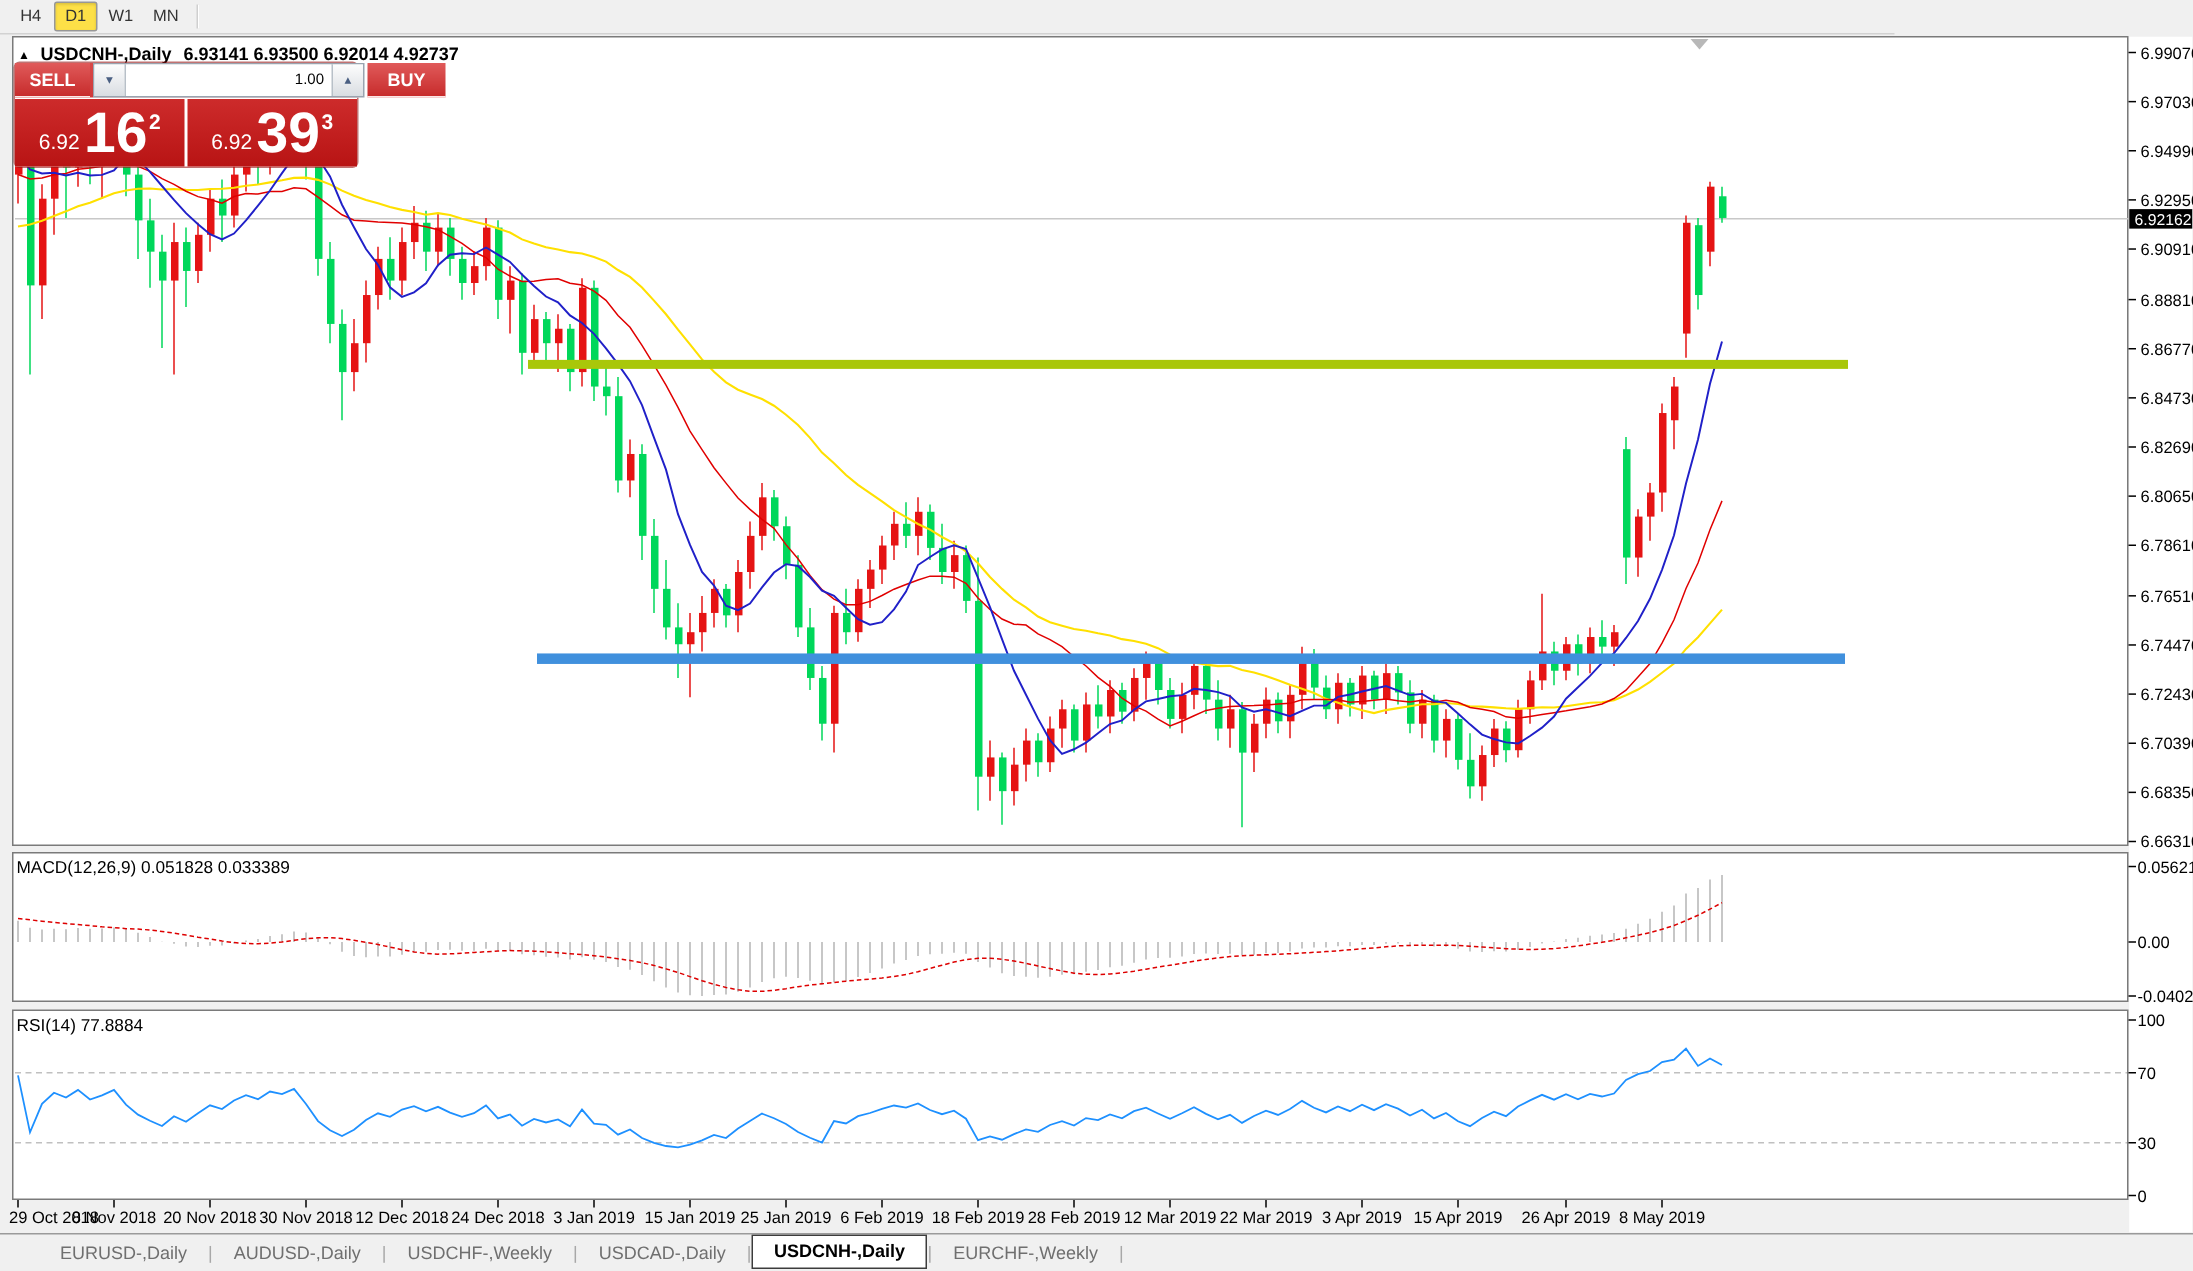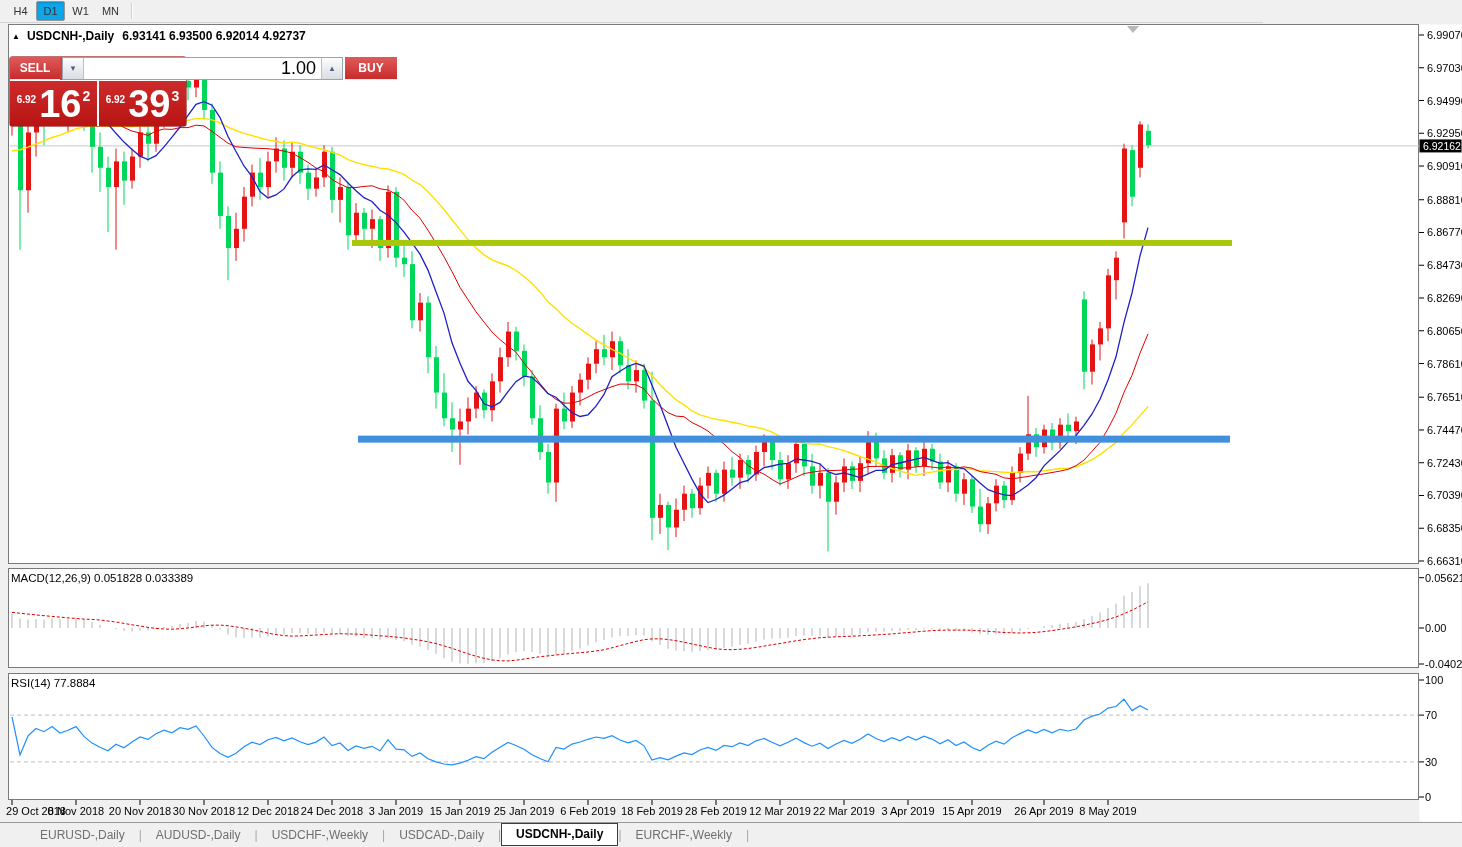--- a/index.html
+++ b/index.html
@@ -1,37 +1,37 @@
 <!DOCTYPE html>
 <html><head>
 <meta charset="utf-8">
 <style>
   html,body{margin:0;padding:0;background:#e9e9e9;font-family:"Liberation Sans",sans-serif;}
   #app{position:relative;width:1462px;height:847px;background:#f0f0f0;overflow:hidden;}
   
   #toolbar{position:absolute;left:0;top:0;width:1263px;height:23px;background:#f0f0f0;border-bottom:1px solid #d2d2d2;display:flex;align-items:center;padding-left:6px;box-sizing:border-box;}
   .tf-btn{width:27px;height:18px;line-height:18px;text-align:center;font-size:11px;color:#333;margin-right:1px;border:1px solid transparent;border-radius:2px;cursor:default;}
-  .tf-btn.active{background:#0ea5e9;border:1px solid #979797;box-shadow:inset 0 1px 2px rgba(0,0,0,.15);}
+  .tf-btn.active{background:#fde047;border:1px solid #979797;box-shadow:inset 0 1px 2px rgba(0,0,0,.15);}
   .tb-sep{width:1px;height:16px;background:#cfcfcf;border-right:1px solid #fff;margin:0 5px;}
   
   #chart-title{position:absolute;left:12px;top:29px;font-size:12px;font-weight:700;color:#000;z-index:5;}
   #chart-title .tri{font-size:8px;margin-right:7px;vertical-align:1px;}
   #chart-title .ohlc{font-weight:600;margin-left:8px;}
   
-  #trade-panel{position:absolute;left:10px;top:57px;width:176px;z-index:6;background:linear-gradient(#d84848,#bd1d1d);border-radius:3px;box-shadow:0 0 0 1px rgba(150,20,20,.6);}
+  #trade-panel{position:absolute;left:10px;top:42px;width:228px;z-index:6;background:linear-gradient(#d84848,#bd1d1d);border-radius:3px;box-shadow:0 0 0 1px rgba(150,20,20,.6);}
   .tp-row1{display:flex;height:23px;align-items:stretch;}
   .btn-trade{flex:0 0 50px;color:#fff;font-size:12px;font-weight:600;text-align:center;line-height:22px;background:linear-gradient(#e05a5a,#c72c2c);border-bottom:1px solid rgba(255,255,255,.85);}
   #buy-btn{flex:0 0 52px;}
   .spin-group{flex:1;display:flex;margin:0 2px;border:1px solid #9aa4b0;background:#fff;height:23px;box-sizing:border-box;}
   .spin-btn{width:20px;background:linear-gradient(#fdfdfd,#d9dde2);border-right:1px solid #b8c0c8;color:#4a5f82;font-size:9px;text-align:center;line-height:21px;}
   .spin-btn.up{border-right:none;border-left:1px solid #b8c0c8;}
-  .vol-input{flex:1;border:none;outline:none;font-size:18px;text-align:right;padding:0 5px 0 0;color:#000;font-family:"Liberation Sans",sans-serif;min-width:0;}
+  .vol-input{flex:1;border:none;outline:none;font-size:10px;text-align:right;padding:0 5px 0 0;color:#000;font-family:"Liberation Sans",sans-serif;min-width:0;}
   .tp-row2{display:flex;gap:2px;background:#fff;padding-top:1px;}
   .quote-box{flex:1;height:41px;background:linear-gradient(#cd2b2b,#b81414);display:flex;align-items:flex-end;justify-content:center;color:#fff;padding-bottom:4px;}
-  .q-small{font-size:10px;font-weight:700;margin:0 3px 17px 0;}
+  .q-small{font-size:14px;font-weight:400;margin:0 3px 5px 0;}
   .q-big{font-size:38px;font-weight:700;line-height:0.92;}
   .q-sup{font-size:14px;font-weight:700;margin:0 0 18px 1px;}
   
   #tabbar{position:absolute;left:0;top:822px;width:1462px;height:25px;background:#f0f0f0;border-top:1px solid #9a9a9a;display:flex;align-items:center;padding-left:26px;box-sizing:border-box;font-size:12px;}
   .tab{color:#6f6f6f;padding:0 14px;height:22px;line-height:22px;cursor:default;white-space:nowrap;}
   .tab.active{background:#fff;border:1px solid #3c3c3c;color:#000;font-weight:700;height:21px;line-height:21px;margin-top:-1px;}
   .tab-sep{color:#a8a8a8;}
   svg text{font-family:"Liberation Sans",sans-serif;}
 </style>
 </head>

